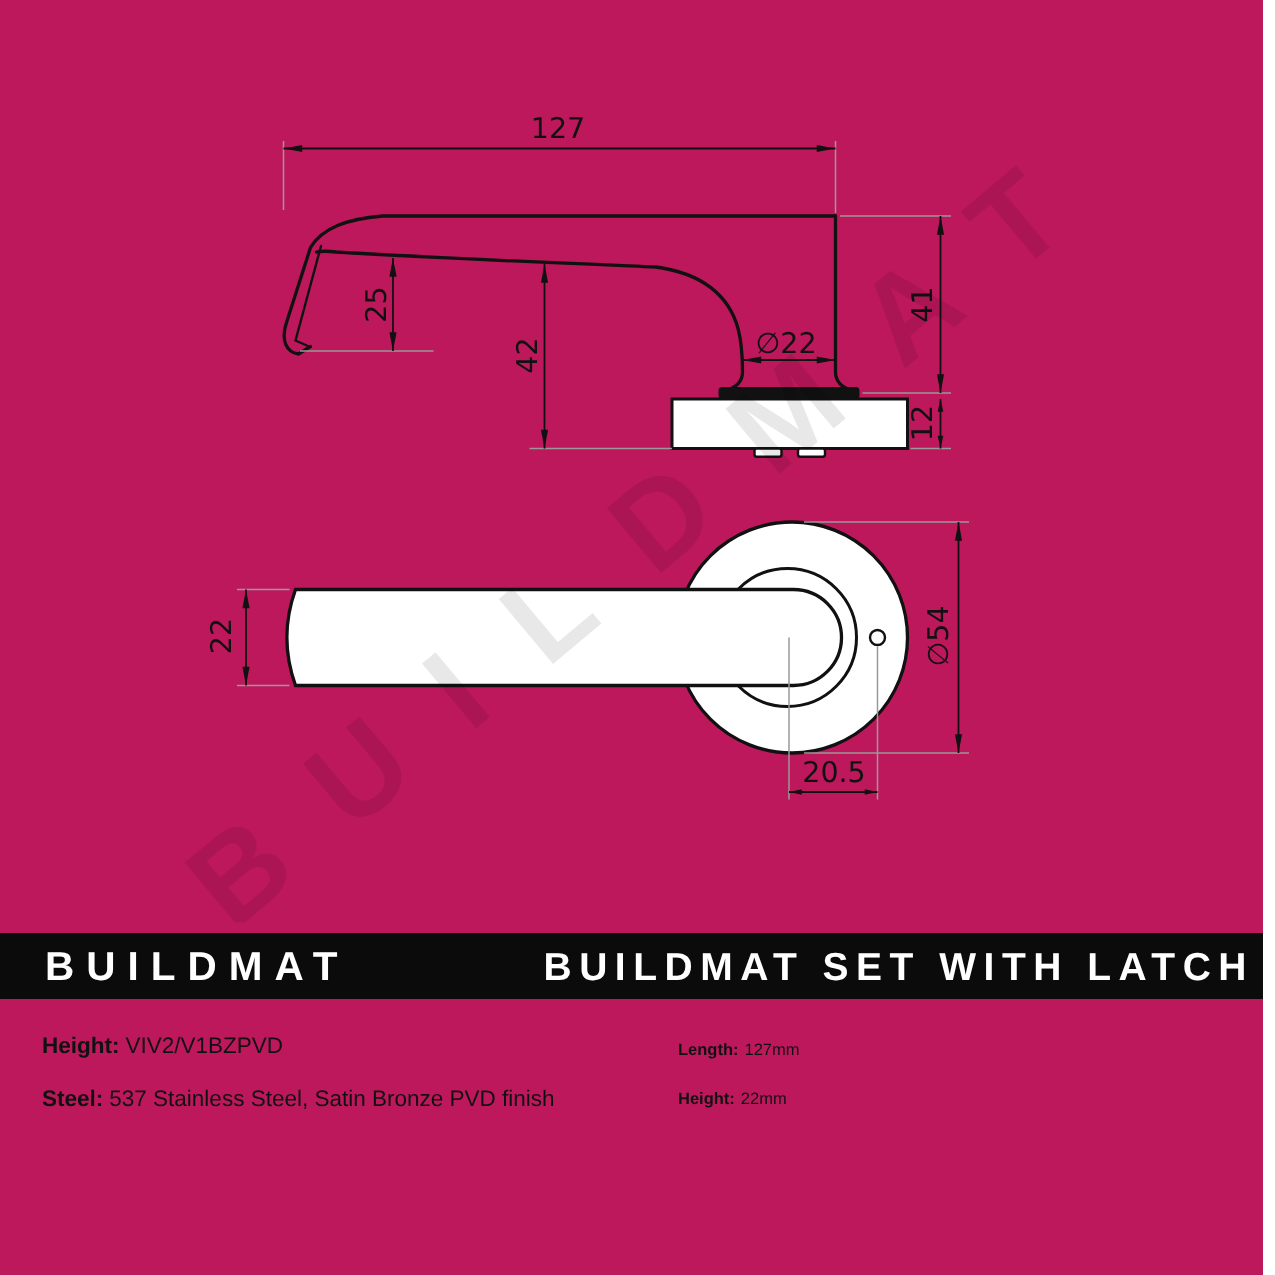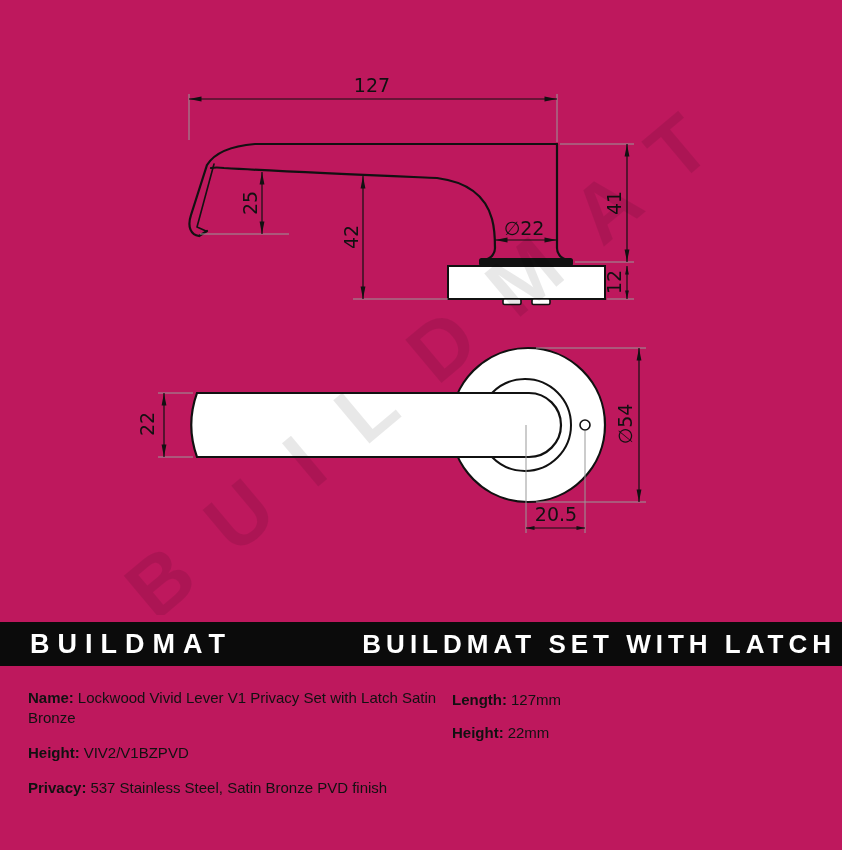--- a/index.html
+++ b/index.html
@@ -6,21 +6,21 @@
   #page{position:relative;width:842px;height:850px;background:#be185d;overflow:hidden;
         font-family:"Liberation Sans",sans-serif;color:#111;}
   #drawing{position:absolute;left:0;top:0;}
   .banner{position:absolute;left:0;top:622px;width:850px;height:44px;background:#0b0b0b;
           display:flex;align-items:center;justify-content:space-between;box-sizing:border-box;
           padding:0 14px 0 30px;}
   .brand{color:#fff;font-size:27px;font-weight:700;letter-spacing:8px;white-space:nowrap;}
   .banner-title{color:#fff;font-size:26px;font-weight:700;letter-spacing:5px;white-space:nowrap;}
   .specs-left{position:absolute;left:28px;top:688px;width:412px;font-size:15px;line-height:20px;}
   .specs-left p{margin:0 0 15px 0;}
-  .specs-right{position:absolute;left:452px;top:690px;width:240px;font-size:15px;line-height:20px;}
+  .specs-right{position:absolute;left:452px;top:690px;width:240px;font-size:11px;line-height:20px;}
   .specs-right p{margin:0 0 13px 0;}
   b{font-weight:700;}
   .val{margin-left:4px;}
 </style>
 </head>
 <body>
 
 <div id="page">
 
   <svg id="drawing" width="850" height="615" viewBox="0 0 850 615">
@@ -109,23 +109,22 @@
 
     <text transform="translate(434,352) rotate(-40)" text-anchor="middle" dominant-baseline="central" font-family="'Liberation Sans',sans-serif" font-size="82" font-weight="bold" letter-spacing="44" fill="rgba(0,0,0,0.09)">BUILDMAT</text>
   </svg>
 
   <div class="banner">
     <span class="brand">BUILDMAT</span>
     <span class="banner-title">BUILDMAT SET WITH LATCH</span>
   </div>
 
   <div class="specs-left">
-    <p><b>Name:</b><span class="val">Lockwood Vivid Lever V1 Privacy Set with Latch Satin Bronze</span></p>
     <p><b>Height:</b><span class="val">VIV2/V1BZPVD</span></p>
-    <p><b>Privacy:</b><span class="val">537 Stainless Steel, Satin Bronze PVD finish</span></p>
+    <p><b>Steel:</b><span class="val">537 Stainless Steel, Satin Bronze PVD finish</span></p>
   </div>
 
   <div class="specs-right">
     <p><b>Length:</b><span class="val">127mm</span></p>
     <p><b>Height:</b><span class="val">22mm</span></p>
   </div>
 
 </div>
 
 </body></html>

